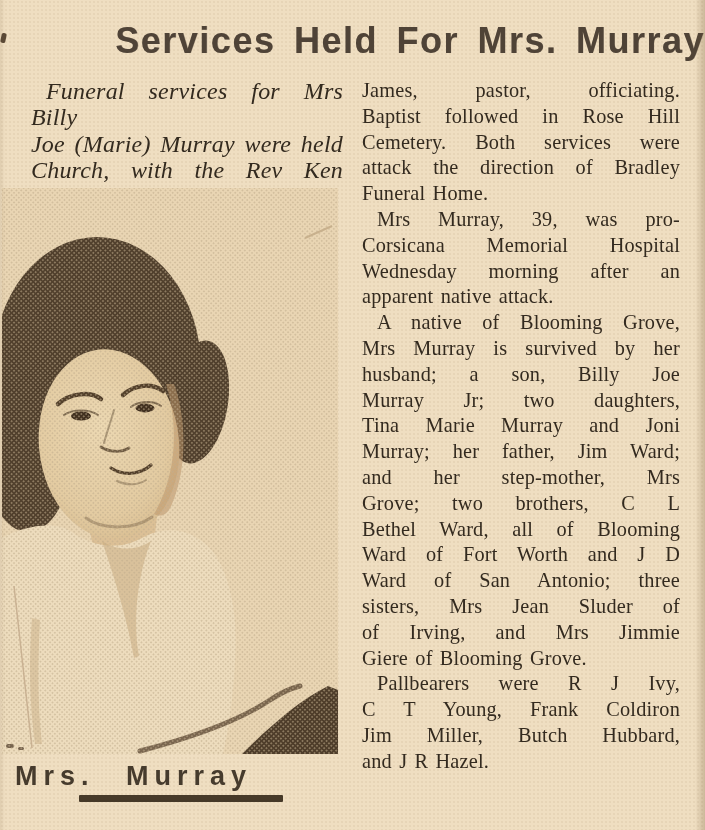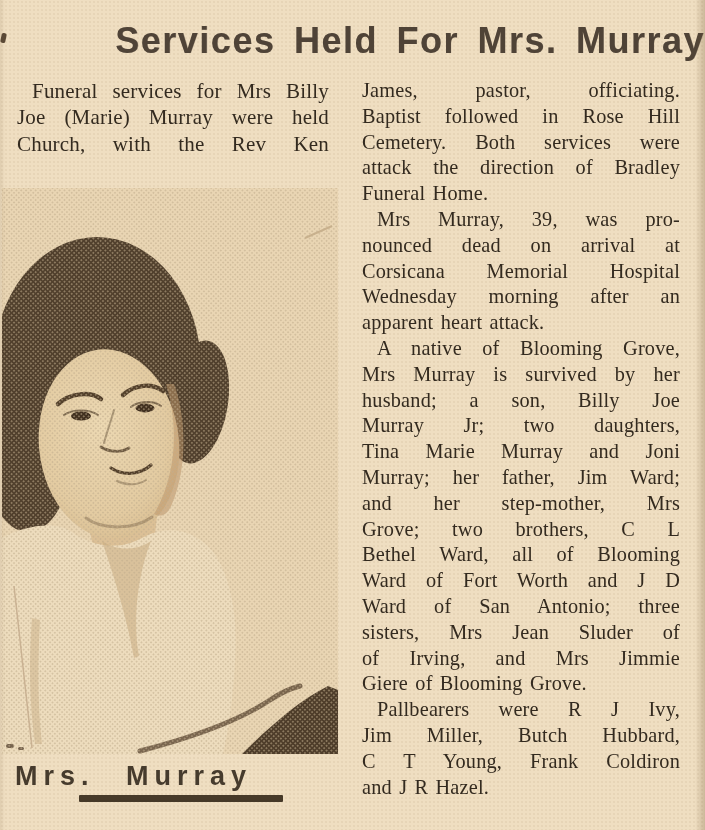--- a/index.html
+++ b/index.html
@@ -28,21 +28,21 @@
     word-spacing: 7px;
     color: #4f4337;
     text-shadow: 0.4px 0.4px 0 rgba(79,67,55,0.35);
   }
   .col {
     position: absolute;
     color: #332a1f;
     letter-spacing: 0.2px;
     word-spacing: 2px;
   }
-  .col-left  { left: 17px;  top: 78px;  width: 312px; font-size: 21px;   line-height: 26.4px; }
+  .col-left  { left: 31px;  top: 78px;  width: 312px; font-size: 24px;   line-height: 26.4px; font-style: italic; }
   .col-right { left: 362px; top: 78px;  width: 318px; font-size: 20.3px; line-height: 25.8px; }
   .para { margin: 0; }
   .para .line { text-align: justify; text-align-last: justify; white-space: normal; }
   .para .line.last { text-align-last: left; }
   .para.indent .line:first-child { text-indent: 15px; }
   .photo {
     position: absolute;
     left: 2px; top: 188px;
     width: 336px; height: 566px;
   }
@@ -105,45 +105,44 @@
   <div class="col col-right">
       <div class="para">
         <div class="line">James, pastor, officiating.</div>
         <div class="line">Baptist followed in Rose Hill</div>
         <div class="line">Cemetery. Both services were</div>
         <div class="line">attack the direction of Bradley</div>
         <div class="line last">Funeral Home.</div>
       </div>
       <div class="para indent">
         <div class="line">Mrs Murray, 39, was pro-</div>
-        <div class="line">nounced dead on arrival at</div>
         <div class="line">Corsicana Memorial Hospital</div>
         <div class="line">Wednesday morning after an</div>
-        <div class="line last">apparent heart attack.</div>
+        <div class="line last">apparent native attack.</div>
       </div>
       <div class="para indent">
         <div class="line">A native of Blooming Grove,</div>
         <div class="line">Mrs Murray is survived by her</div>
         <div class="line">husband; a son, Billy Joe</div>
         <div class="line">Murray Jr; two daughters,</div>
         <div class="line">Tina Marie Murray and Joni</div>
         <div class="line">Murray; her father, Jim Ward;</div>
         <div class="line">and her step-mother, Mrs</div>
         <div class="line">Grove; two brothers, C L</div>
         <div class="line">Bethel Ward, all of Blooming</div>
         <div class="line">Ward of Fort Worth and J D</div>
         <div class="line">Ward of San Antonio; three</div>
         <div class="line">sisters, Mrs Jean Sluder of</div>
         <div class="line">of Irving, and Mrs Jimmie</div>
         <div class="line last">Giere of Blooming Grove.</div>
       </div>
       <div class="para indent">
         <div class="line">Pallbearers were R J Ivy,</div>
+        <div class="line">C T Young, Frank Coldiron</div>
         <div class="line">Jim Miller, Butch Hubbard,</div>
-        <div class="line">C T Young, Frank Coldiron</div>
         <div class="line last">and J R Hazel.</div>
       </div>
     </div>
 
   <div class="photo">
     <svg viewBox="0 0 336 566" width="336" height="566" xmlns="http://www.w3.org/2000/svg">
       <defs>
         <pattern id="htDark" width="3.4" height="3.4" patternUnits="userSpaceOnUse" patternTransform="rotate(45)">
           <circle cx="1.7" cy="1.7" r="0.85" fill="#7a6242"></circle>
         </pattern>

